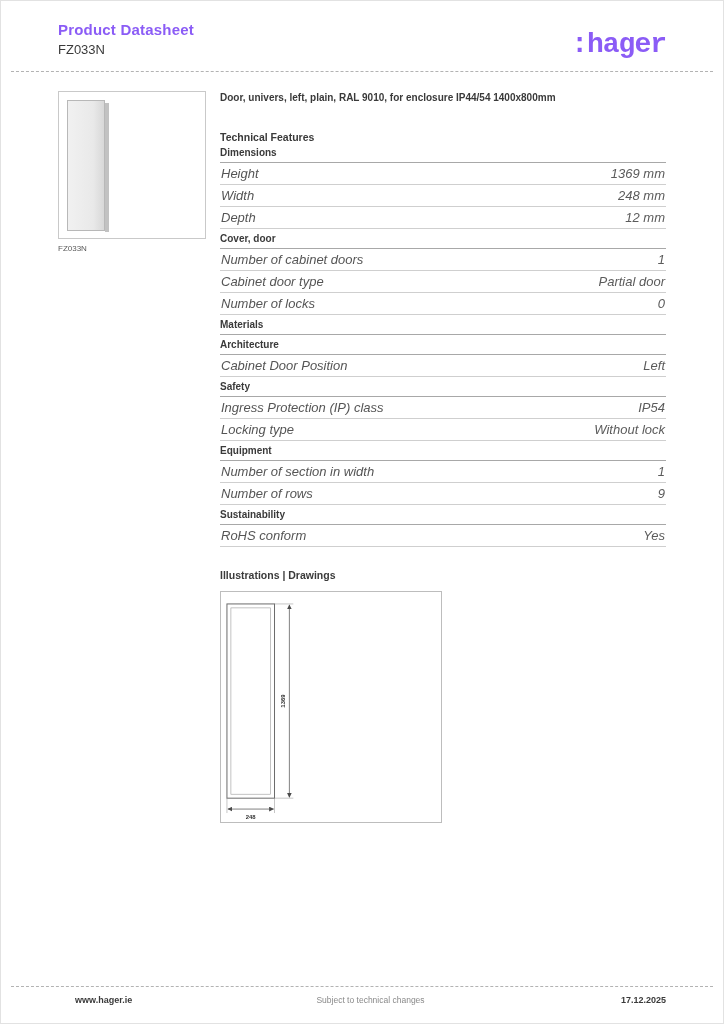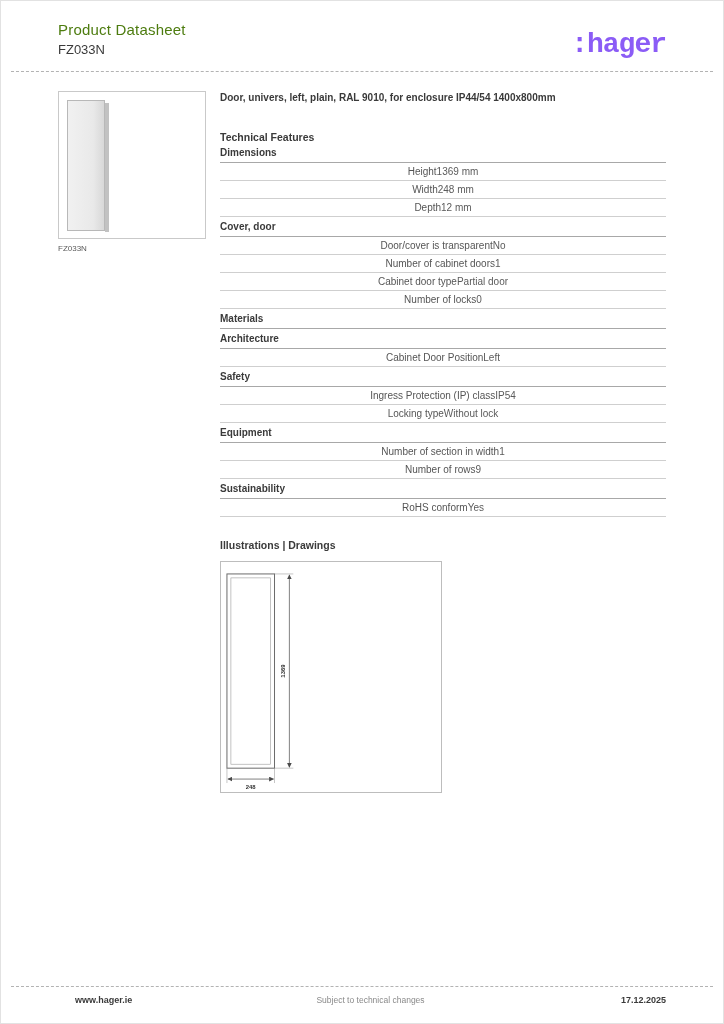--- a/index.html
+++ b/index.html
@@ -8,21 +8,21 @@
     width:724px; height:1024px;
     font-family:"Liberation Sans", sans-serif;
     color:#3c3c3c;
     position:relative;
     overflow:hidden;
   }
   .page { position:absolute; inset:0; border:1px solid #e2e2e2; background:#fff; }
 
   
   .header { position:absolute; left:57px; right:57px; top:20px; height:48px; }
-  .doc-title { font-size:15px; font-weight:normal; color:#4d7c0f; letter-spacing:0.2px; }
+  .doc-title { font-size:15px; font-weight:bold; color:#8b5cf6; letter-spacing:0.2px; }
   .doc-subtitle { font-size:13px; color:#3a3a3a; margin-top:4px; }
   .logo { position:absolute; right:0; top:8px; font-size:28px; font-weight:bold; color:#8b5cf6; letter-spacing:-1px; font-family:Liberation Mono, monospace; }
   .rule-dashed { position:absolute; left:10px; right:10px; border-top:1px dashed #b3b3b3; height:0; }
   .rule-header { top:70px; }
 
   
   .figure { position:absolute; left:57px; top:90px; width:148px; }
   .figure-frame { width:148px; height:148px; border:1px solid #c9c9c9; background:#fff; position:relative; }
   .door-img {
     position:absolute; left:8px; top:8px; width:38px; height:131px;
@@ -39,23 +39,23 @@
   .content { position:absolute; left:219px; right:57px; top:90px; }
   .product-desc { font-size:10px; font-weight:bold; color:#3a3a3a; line-height:1.3; }
   .tf-title { font-size:10.5px; font-weight:bold; color:#3a3a3a; margin-top:27px; }
 
   .spec-section { margin-top:4px; }
   .section-title {
     font-size:10px; font-weight:bold; color:#3a3a3a;
     padding-bottom:4px; border-bottom:1px solid #a8a8a8;
   }
   .spec-row {
-    display:flex; justify-content:center; align-items:center;
+    display:flex; justify-content:space-between; align-items:center;
     padding:3px 1px; border-bottom:1px solid #cfcfcf;
-    font-size:10px; color:#555555;
+    font-size:13px; color:#555555;font-style:italic;
   }
   .spec-label { text-align:left; }
   .spec-value { text-align:right; color:#5b5b5b; }
 
   .illus-title { font-size:10.5px; font-weight:bold; color:#3a3a3a; margin-top:22px; }
   .drawing-frame { width:222px; height:232px; border:1px solid #bdbdbd; margin-top:10px; background:#fff; }
   .drawing-frame svg { display:block; width:100%; height:100%; }
   .draw-line { fill:#ffffff; stroke:#6a6a6a; stroke-width:1; }
   .draw-line-thin { fill:none; stroke:#9a9a9a; stroke-width:0.6; }
   .dim { stroke:#4a4a4a; stroke-width:0.7; }
@@ -108,24 +108,20 @@
               <span class="spec-label">Depth</span>
               <span class="spec-value">12 mm</span>
             </div>
           </div>
   </section>
 
   <section class="spec-section">
     <h3 class="section-title">Cover, door</h3>
     <div class="section-rows">
             <div class="spec-row">
-              <span class="spec-label">Door/cover is transparent</span>
-              <span class="spec-value">No</span>
-            </div>
-            <div class="spec-row">
               <span class="spec-label">Number of cabinet doors</span>
               <span class="spec-value">1</span>
             </div>
             <div class="spec-row">
               <span class="spec-label">Cabinet door type</span>
               <span class="spec-value">Partial door</span>
             </div>
             <div class="spec-row">
               <span class="spec-label">Number of locks</span>
               <span class="spec-value">0</span>

